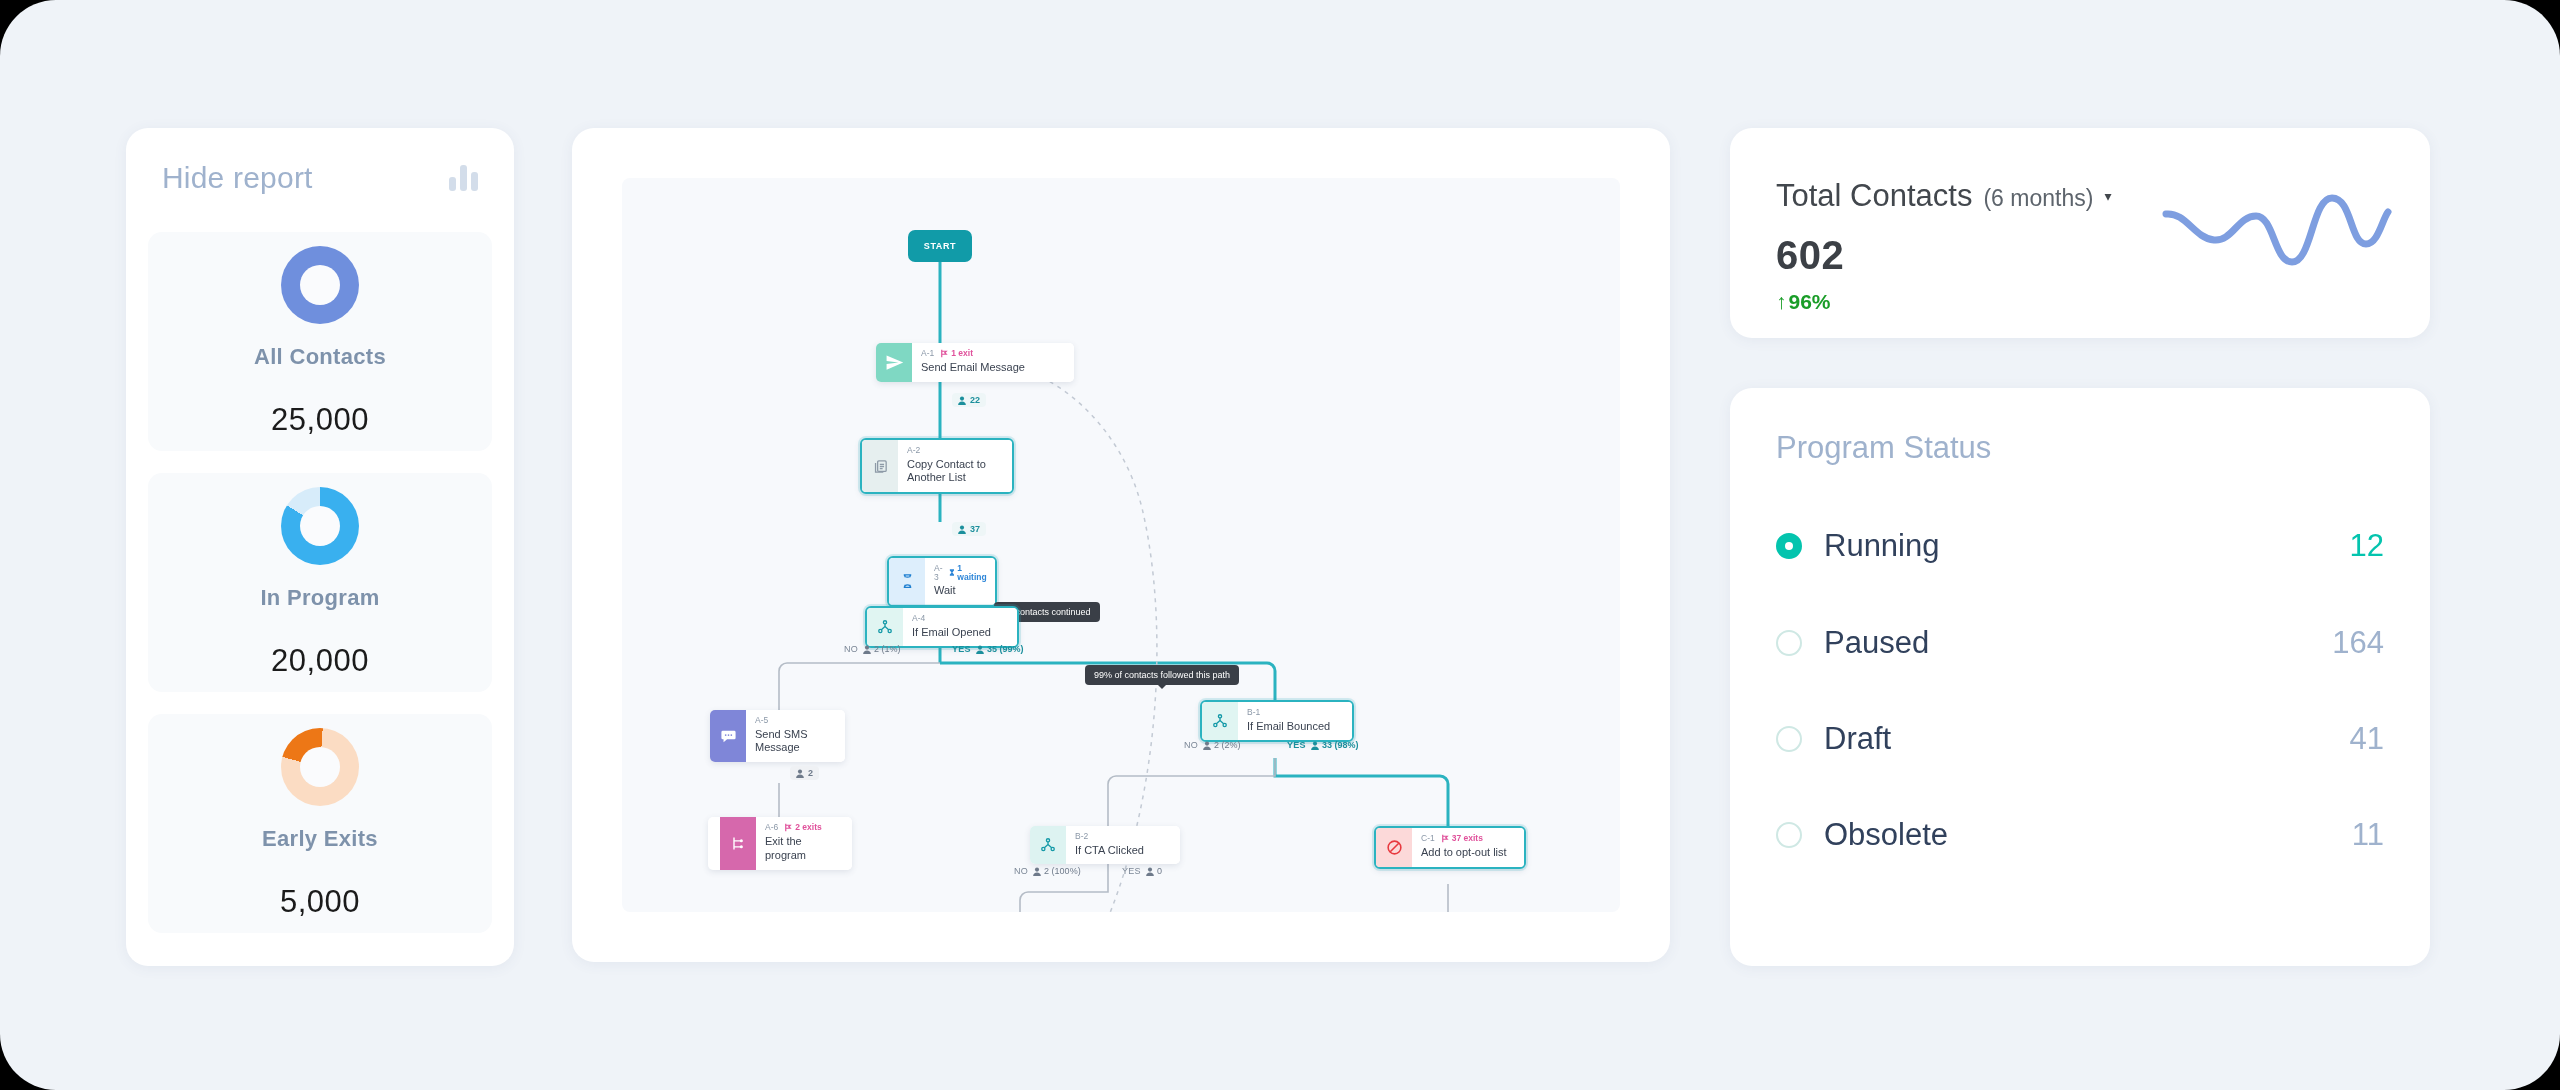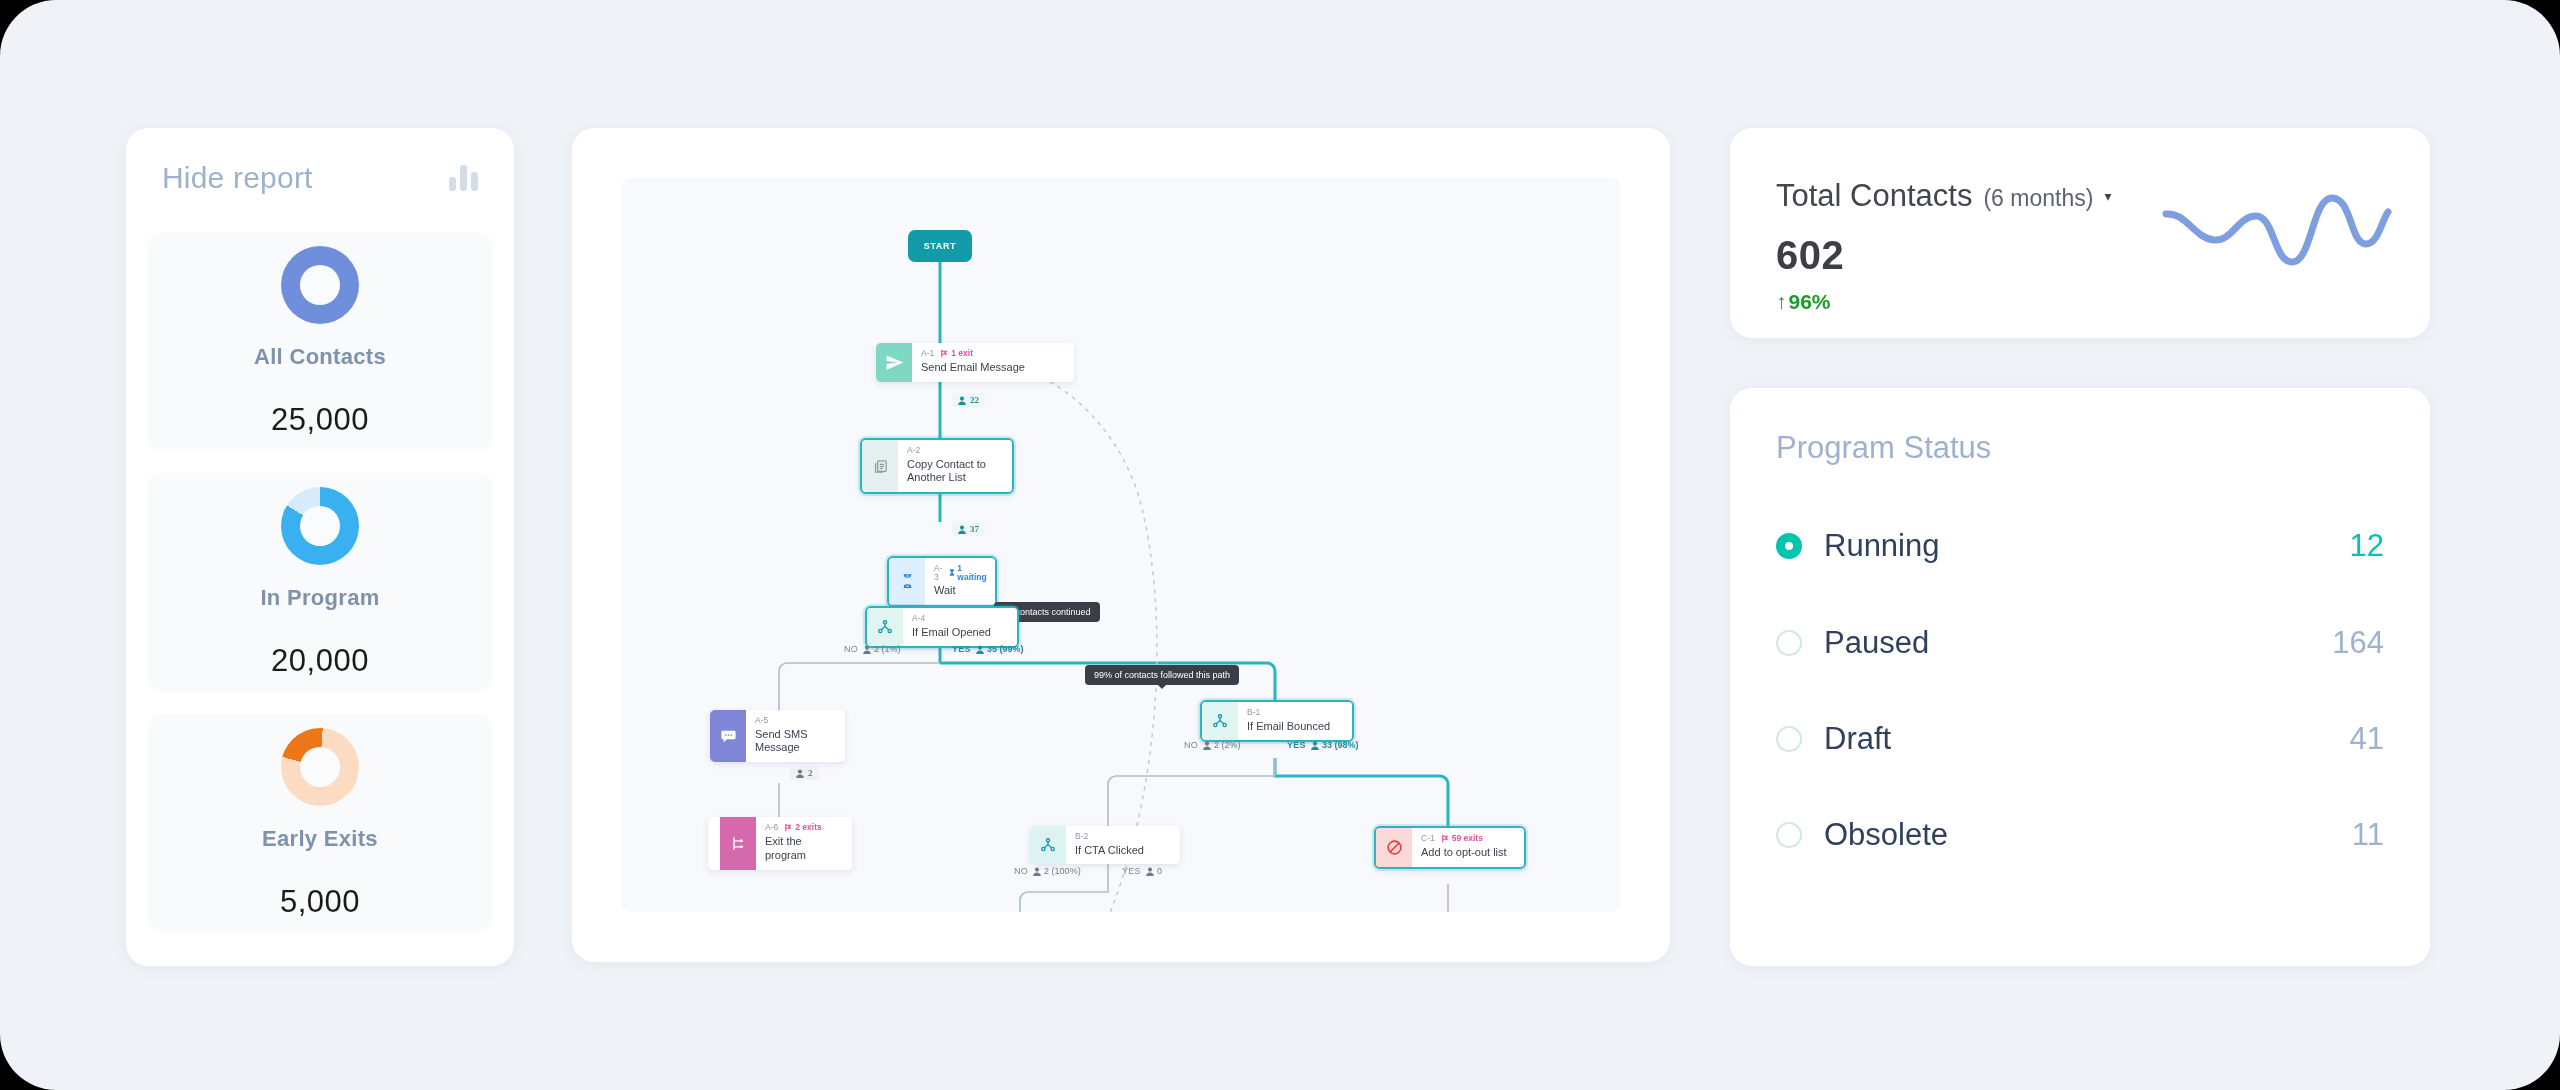--- a/index.html
+++ b/index.html
@@ -44,21 +44,21 @@
   .node .code{font-size:8.5px;color:#8b98a8;}
   .node .tag{font-size:8.5px;font-weight:bold;display:flex;align-items:center;gap:3px;}
   .node .tag.pink{color:#e0519b;}
   .node .tag.blue{color:#2e86d8;}
   .node .title{font-size:11px;color:#3a4250;margin-top:3px;line-height:1.25;}
 
   .start-badge{position:absolute;background:#119ba8;color:#fff;border-radius:7px;
     font-size:9px;font-weight:bold;letter-spacing:.6px;display:flex;align-items:center;justify-content:center;}
 
   .cbadge{position:absolute;display:flex;align-items:center;gap:4px;background:#eef6f7;border-radius:4px;
-    padding:2px 6px;font-size:9px;color:#1b8f9c;font-weight:bold;font-family:Liberation Serif, serif;}
+    padding:2px 6px;font-size:9px;color:#1b8f9c;font-weight:bold;}
   .cbadge.grey{background:#eff1f4;color:#6e7a8a;}
   .cbadge svg{display:block;}
 
   .blabel{position:absolute;display:flex;align-items:center;gap:5px;font-size:9px;white-space:nowrap;}
   .blabel .k{color:#7b8796;letter-spacing:.3px;}
   .blabel .v{color:#6e7a8a;display:flex;align-items:center;gap:3px;}
   .blabel.yes .k,.blabel.yes .v{color:#1b8f9c;font-weight:bold;}
 
   .tip{position:absolute;background:#3a3f47;color:#fff;font-size:9px;border-radius:4px;padding:5px 9px;white-space:nowrap;}
   .tip::after{content:"";position:absolute;border:5px solid transparent;}
@@ -404,21 +404,21 @@
               <path d="M6 18L18 6"></path>
             </svg>
         </div>
         <div class="body">
           <div class="r1">
             <span class="code">C-1</span>
             <span class="tag pink">
               <svg width="8" height="9" viewBox="0 0 10 12" fill="none" stroke="#e0519b" stroke-width="1.6">
                   <path d="M2 1v10M2 3h6l-2 2 2 2H2"></path>
                 </svg>
-              <em style="font-style:normal">59 exits</em>
+              <em style="font-style:normal">37 exits</em>
             </span>
           </div>
           <div class="title">Add to opt-out list</div>
         </div>
       </div>
 
     </div>
   </div>
 
   <div class="card" id="total-card">

